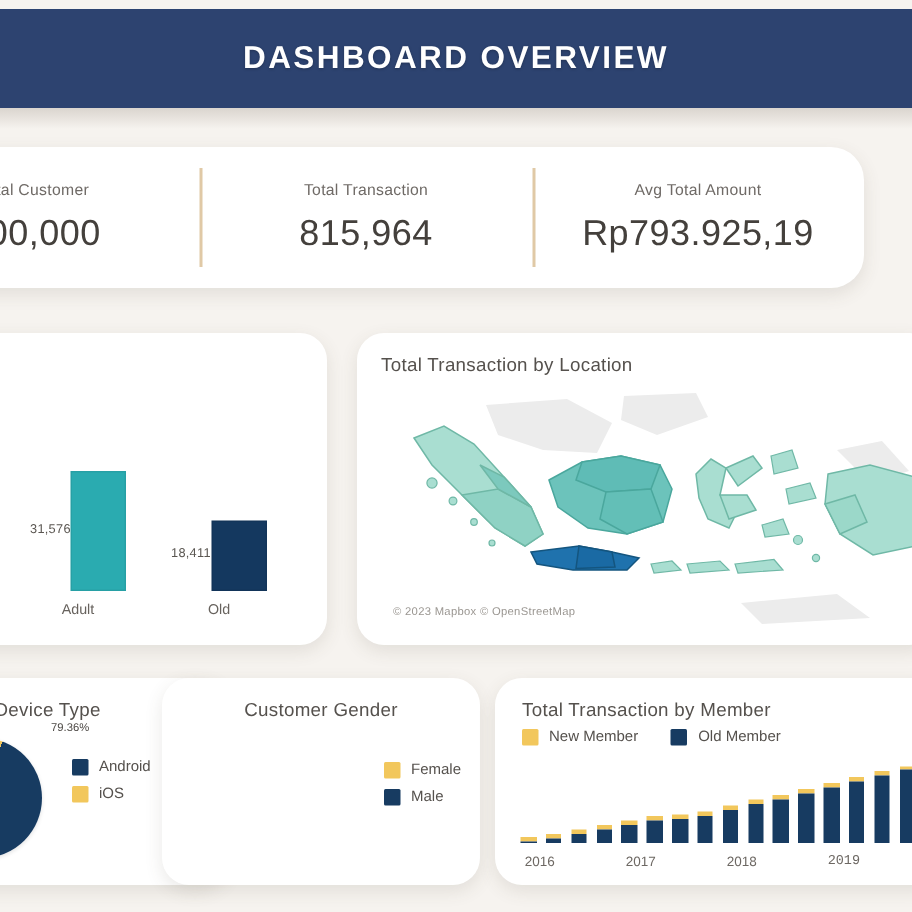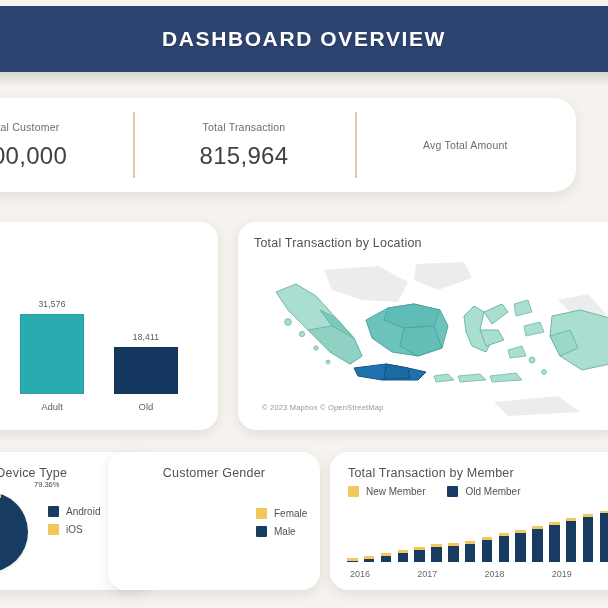--- a/index.html
+++ b/index.html
@@ -50,21 +50,21 @@
     position: absolute; background: #ffffff; border-radius: 18px;
     box-shadow: 0 4px 12px rgba(80,70,60,.12);
   }
   .panel-title {
     font-size: 12.5px; color: #55514d; letter-spacing: .2px;
   }
 
   
   #age-panel { left: -104px; top: 222px; width: 322px; height: 208px; }
   .bar-plot { position: absolute; left: 0; right: 10px; top: 22px; bottom: 10px; }
-  .bar-group { position: absolute; bottom: 26px; display: flex; flex-direction: column; align-items: center; }
+  .bar-group { position: absolute; bottom: 26px; display: flex; flex-direction: row; align-items: center; }
   .bar-rect { width: 100%; border: 1px solid rgba(0,0,0,.06); }
   .bar-vlabel { font-size: 8.5px; color: #5a5651; margin-bottom: 5px; letter-spacing: .2px; }
   .bar-xlabel { position: absolute; bottom: 8px; font-size: 9.5px; color: #67625d; text-align: center; }
 
   
   #map-panel { left: 238px; top: 222px; width: 386px; height: 208px; }
   #map-panel .panel-title { position: absolute; left: 16px; top: 14px; text-align: right; }
   .map-canvas {
     position: absolute; left: 14px; top: 38px; right: 0; bottom: 12px;
     background: #ffffff; overflow: hidden;
@@ -114,20 +114,21 @@
     <div class="kpi-cell">
       <div class="kpi-label">Total Customer</div>
       <div class="kpi-value">100,000</div>
     </div>
     <div class="kpi-cell">
       <div class="kpi-label">Total Transaction</div>
       <div class="kpi-value">815,964</div>
     </div>
     <div class="kpi-cell">
       <div class="kpi-label">Avg Total Amount</div>
+      <div class="kpi-value">Rp793.925,19</div>
     </div>
   </div>
 
   <div class="panel" id="age-panel">
     <div class="bar-plot" id="age-plot">
         <div class="bar-group" style="left: 124px; width: 64px;">
           <div class="bar-vlabel">31,576</div>
           <div class="bar-rect" style="height: 80px; background: rgb(42, 171, 176);"></div>
         </div>
         <div class="bar-xlabel" style="left: 124px; width: 64px;">Adult</div>
@@ -293,17 +294,17 @@
           <div class="seg-new" style="height: 3px;"></div>
           <div class="seg-old" style="height: 45px;"></div>
         </div>
         <div class="stack-col" style="left: 255.549px; width: 10.4306px;">
           <div class="seg-new" style="height: 2px;"></div>
           <div class="seg-old" style="height: 49px;"></div>
         </div>
         <div class="stack-xlabel" style="left: 5.88824px;">2016</div>
         <div class="stack-xlabel" style="left: 73.1824px;">2017</div>
         <div class="stack-xlabel" style="left: 140.476px;">2018</div>
-        <div class="stack-xlabel" style="left: 207.771px;">2019</div>
+        <div class="stack-xlabel" style="left: 207.771px; font-family: Liberation Mono, monospace;">2019</div>
       </div>
   </div>
 
 </div>
 
 </body></html>

